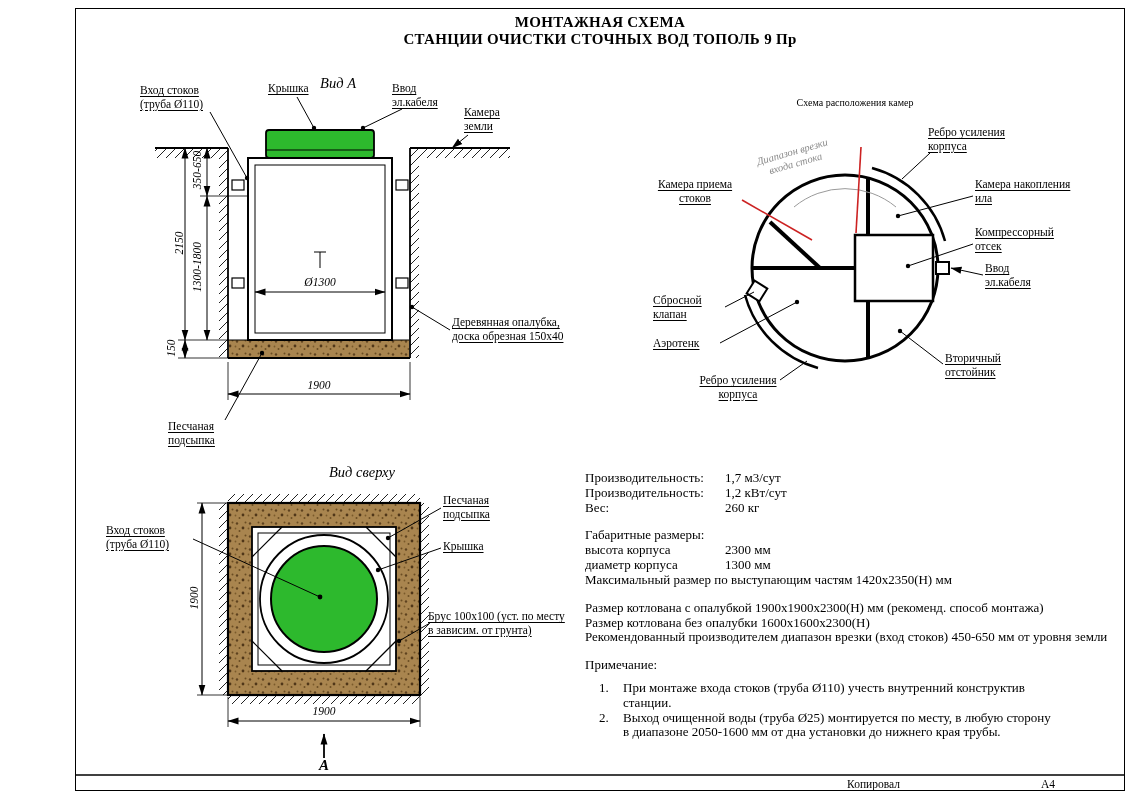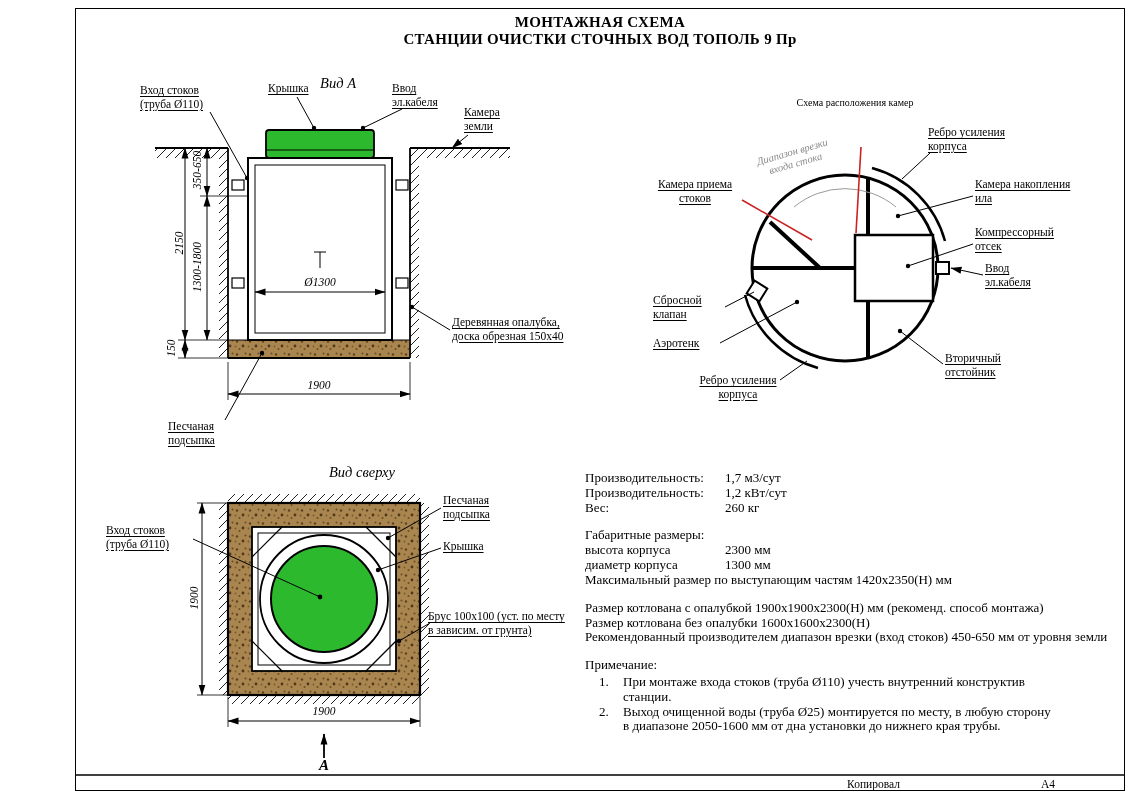--- a/index.html
+++ b/index.html
@@ -15,21 +15,21 @@
   .scheme-title{font-size:10px;text-align:center;white-space:nowrap}
   .callout{font-size:11.5px;line-height:1.18;text-decoration:underline;text-underline-offset:2px}
   .dim{font-style:italic;font-size:11.5px;text-align:center;white-space:nowrap}
   .rot{transform:rotate(-90deg);transform-origin:center}
   .range-note{color:#8a8a8a;font-style:italic;font-size:10.5px;text-align:center;line-height:1.15;transform:rotate(-16deg)}
   .specs{position:absolute;left:585px;top:471px;width:532px;font-size:13px;line-height:1.14}
   .srow{display:flex}
   .srow .lbl{width:140px;flex:none}
   .gap{height:13px}
   .mb13{margin-bottom:13px}
-  .notes-title{margin-bottom:2px}
+  .notes-title{margin-bottom:8px}
   .note-item{display:flex;padding-left:14px}
   .note-item .num{width:24px;flex:none}
   .note-item .ntext{width:432px}
   .footer-label{position:absolute;font-size:11.5px;white-space:nowrap}
 </style>
 </head>
 <body>
 
 <div class="sheet">
   <div class="frame"></div>

